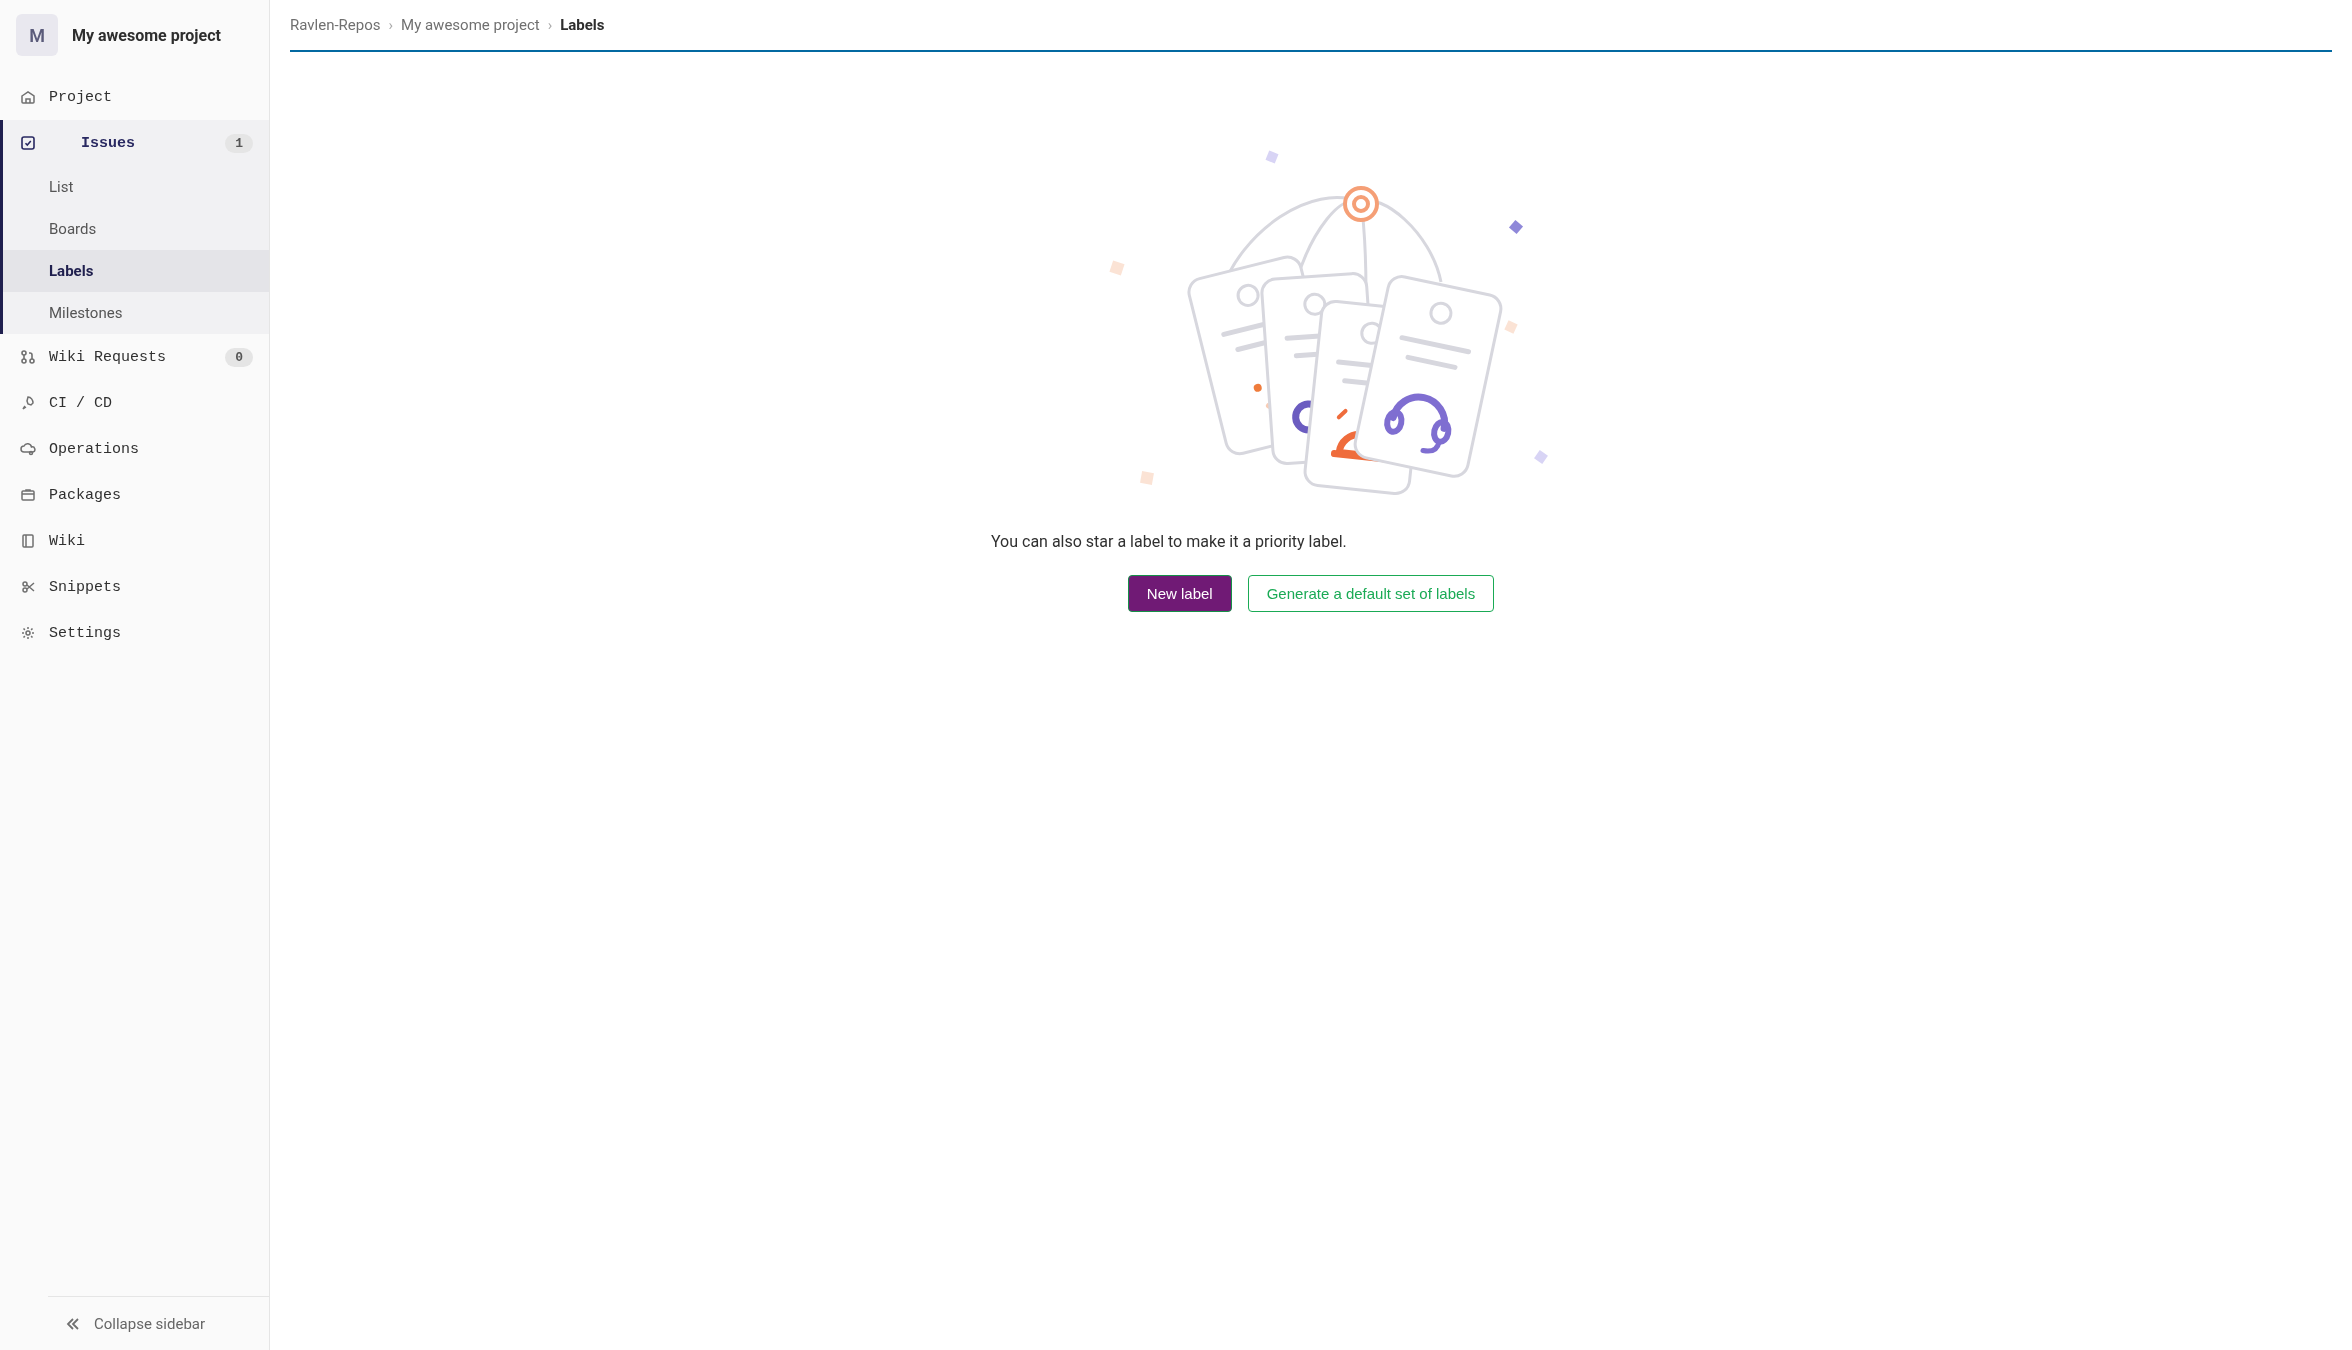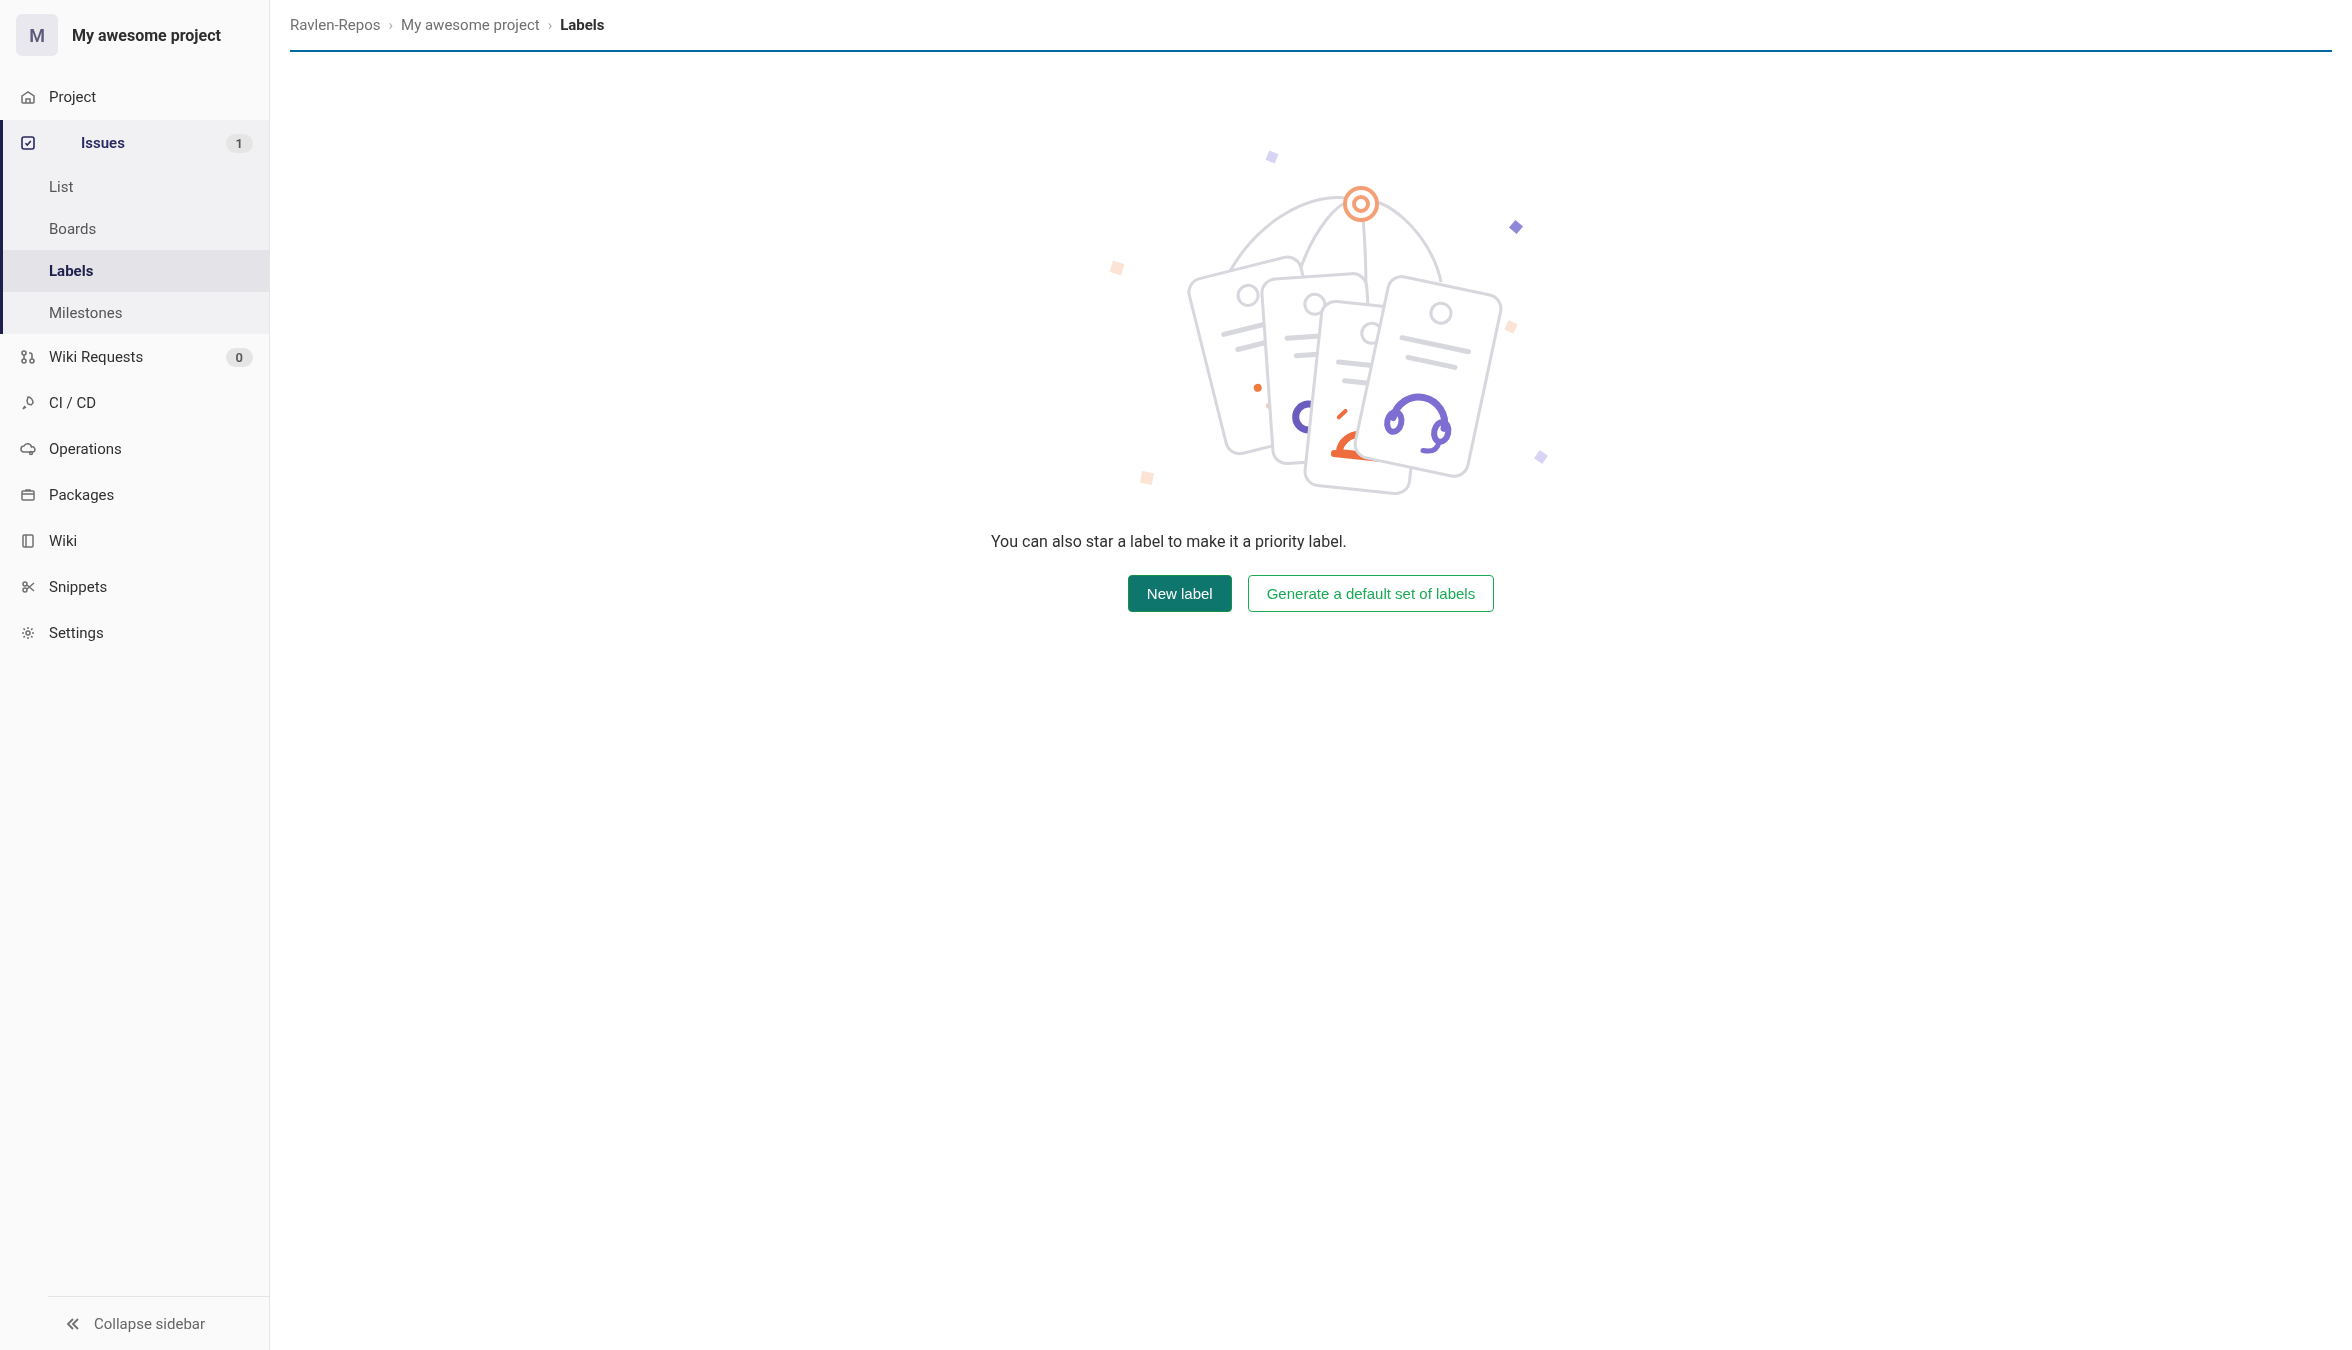--- a/index.html
+++ b/index.html
@@ -45,20 +45,21 @@
     display: flex;
     align-items: center;
     gap: 12px;
     padding: 0 16px;
     height: 46px;
     width: 100%;
     color: #303030;
     font-size: 15px;
     cursor: pointer;
     border-left: 3px solid transparent;
+    font-family: Liberation Mono, monospace;
   }
   .nav-item.expanded { color: #292961; font-weight: 600; background: #f1f1f3; border-left-color: #1f1f4e; gap: 44px; }
   .nav-item .icon { width: 18px; height: 18px; display: flex; align-items: center; justify-content: center; color: #707070; }
   .nav-item.expanded .icon { color: #292961; }
   .nav-item .count-badge {
     margin-left: auto;
     background: #e5e5e5;
     color: #555;
     padding: 2px 10px;
     border-radius: 12px;
@@ -132,21 +133,21 @@
   }
   .actions { display: flex; justify-content: center; gap: 16px; }
   .btn {
     font-size: 15px;
     padding: 9px 18px;
     border-radius: 4px;
     cursor: pointer;
     font-weight: 500;
     border: 1px solid transparent;
   }
-  .btn-primary { background: #0f766e; color: #fff; border-color: #168f48; }
+  .btn-primary { background: #701a75; color: #fff; border-color: #168f48; }
   .btn-outline { background: #fff; color: #1aaa55; border-color: #1aaa55; }
 </style>
 </head>
 <body>
 
 <aside class="sidebar">
   <div class="sidebar-header">
     <div class="avatar-square">M</div>
     <div class="project-title">My awesome project</div>
   </div>

